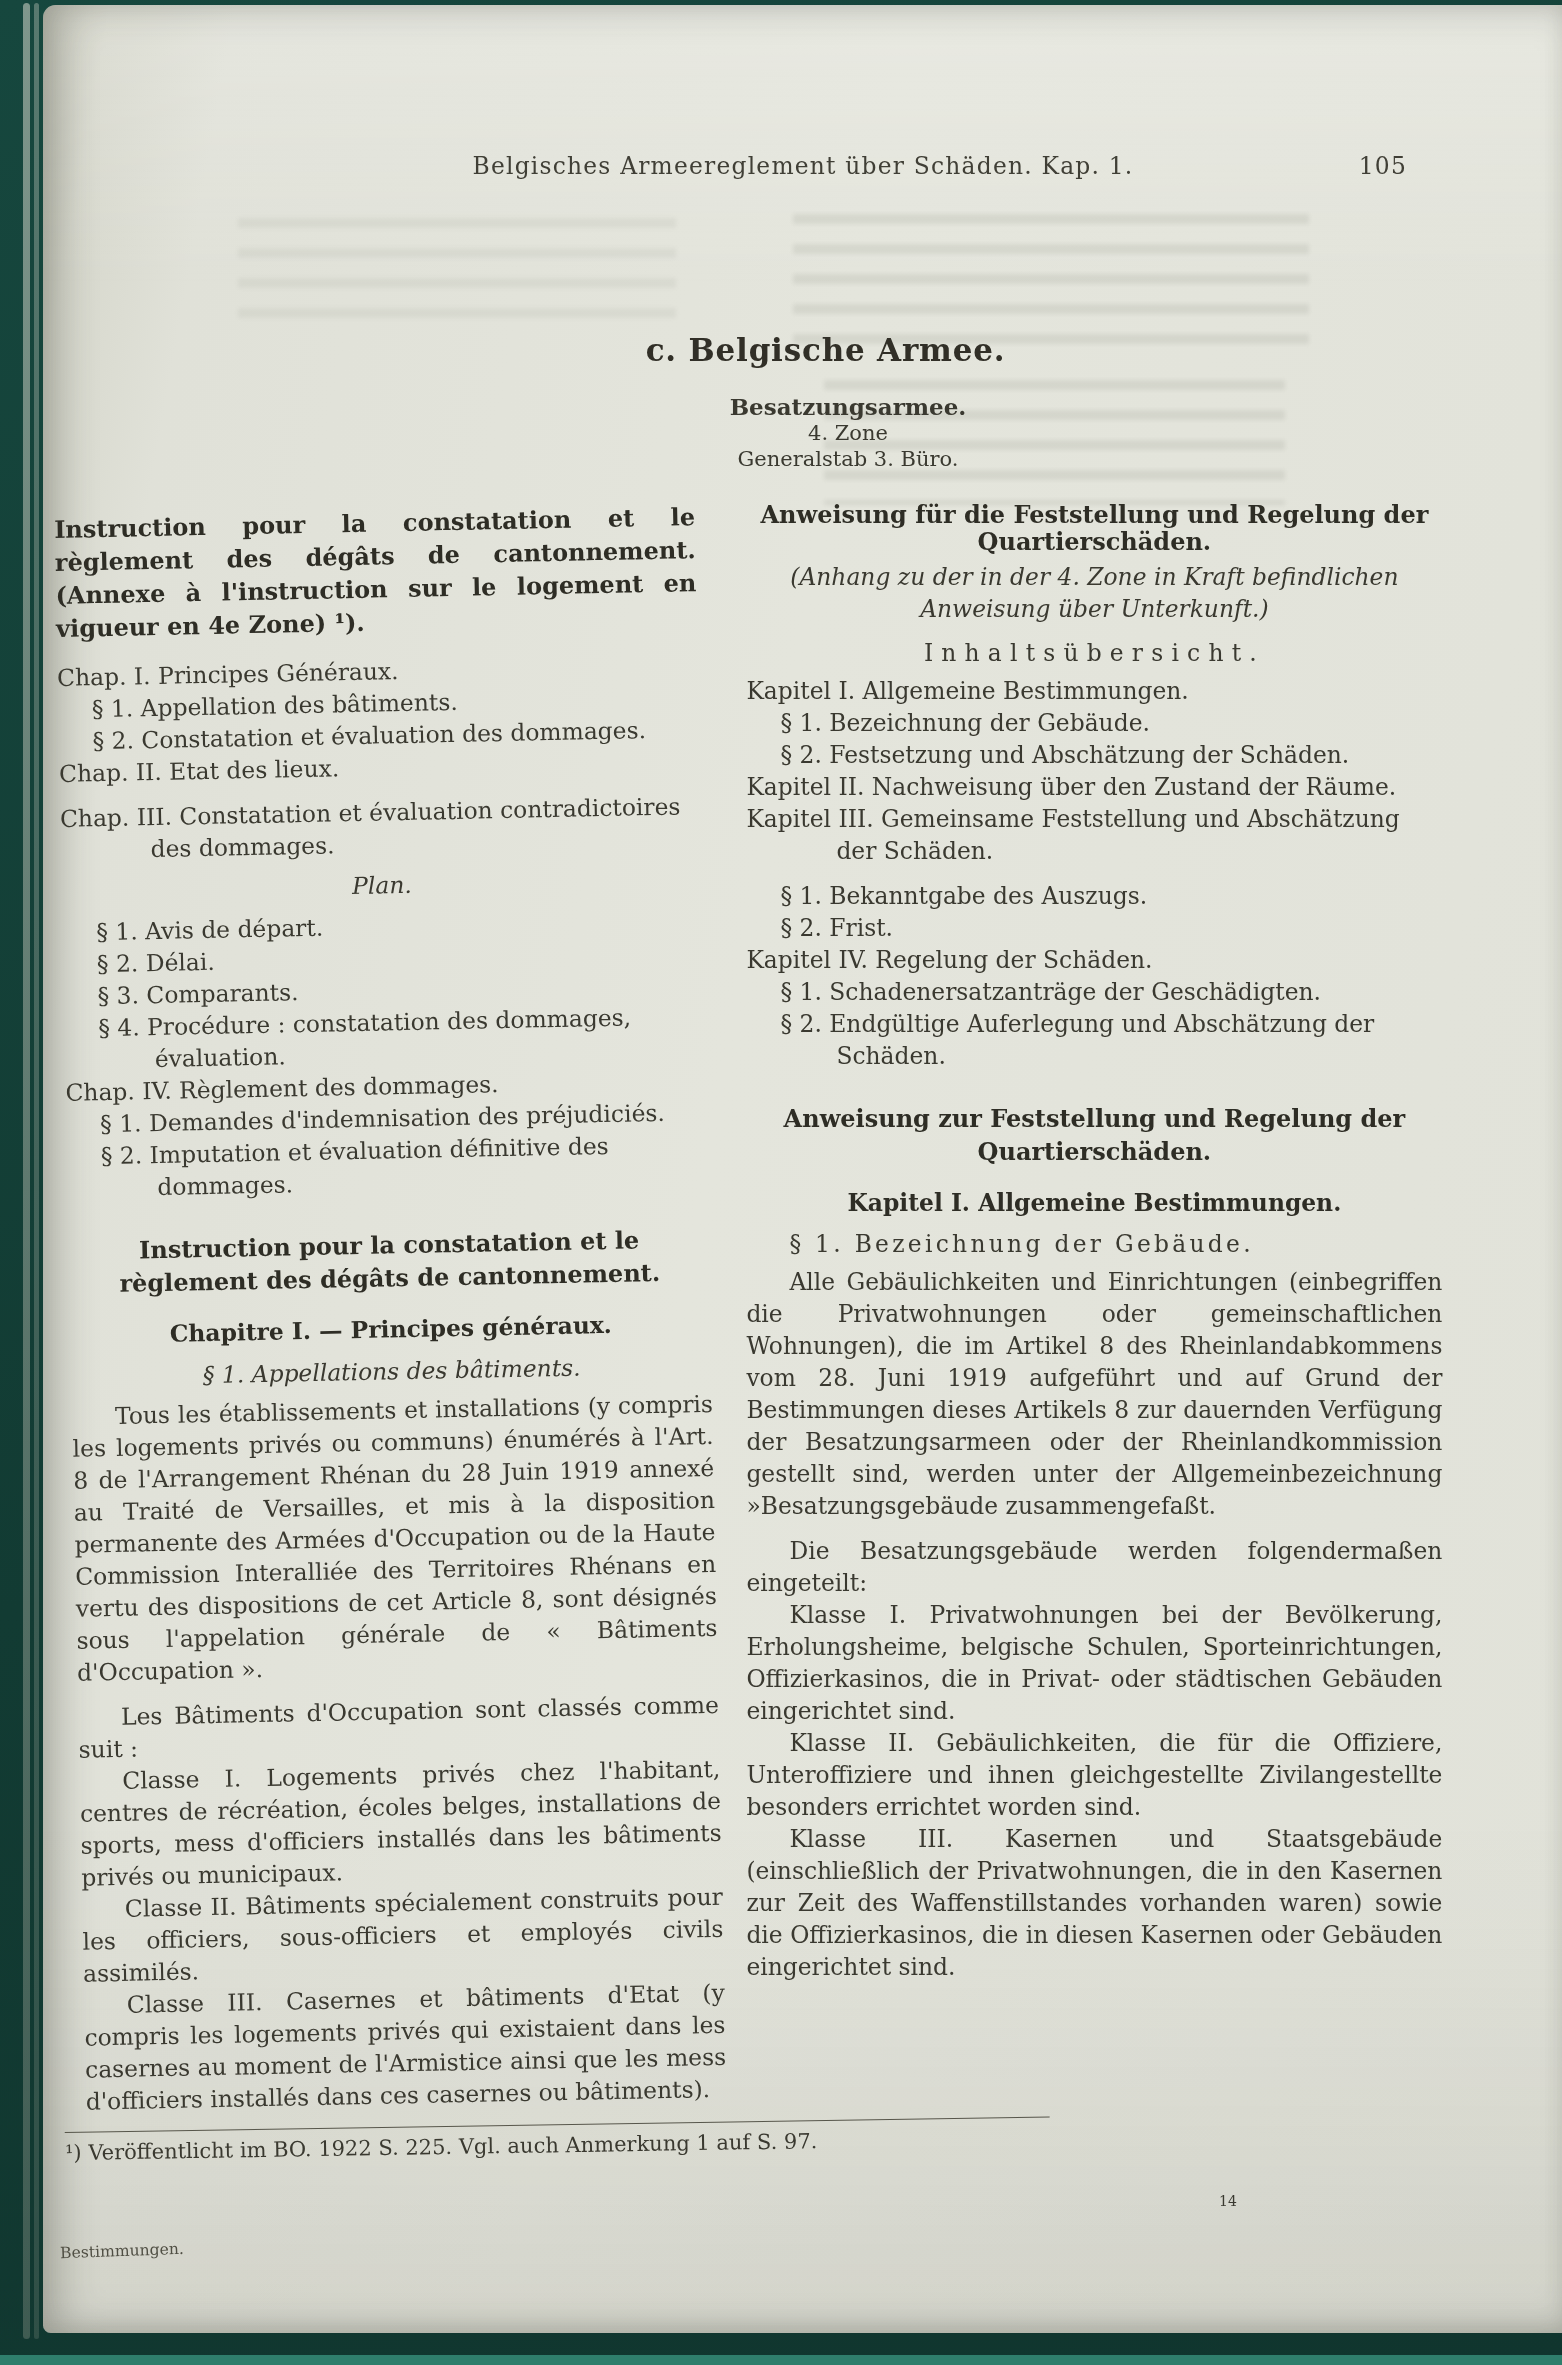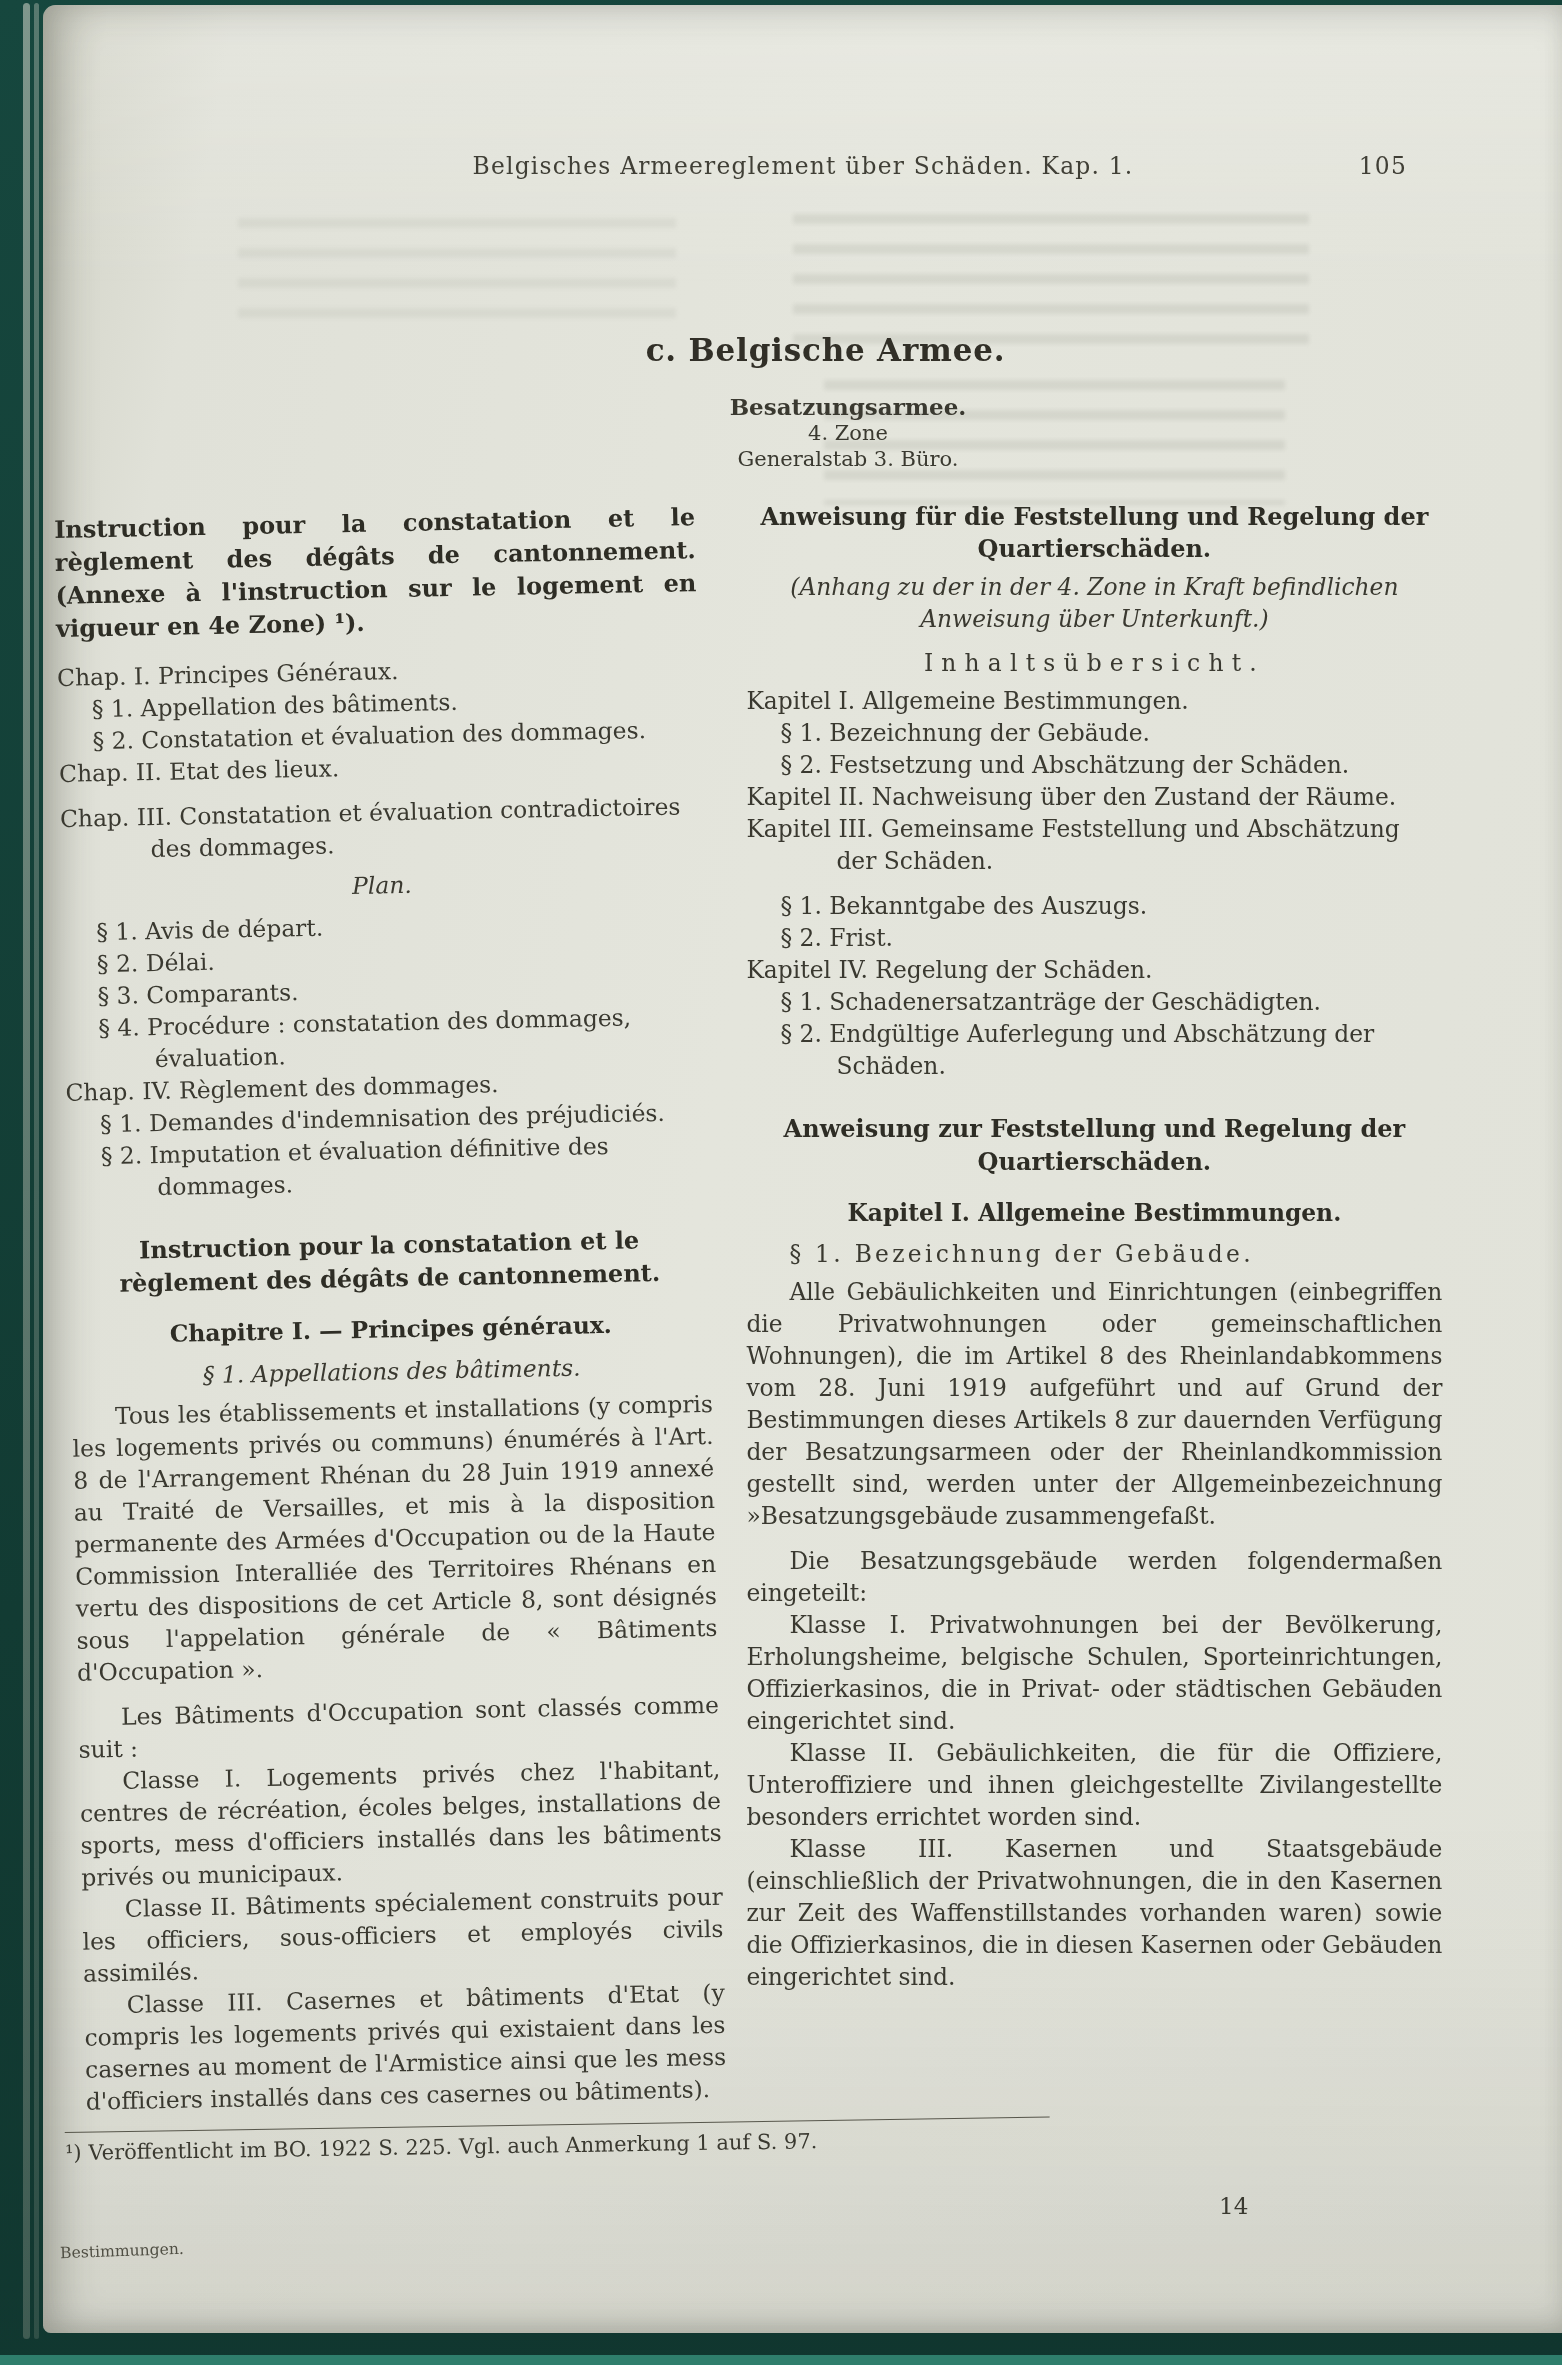--- a/index.html
+++ b/index.html
@@ -58,42 +58,42 @@
 
   .columns {
     position:absolute; top:496px; left:23.4px; right:78px;
     display:flex; gap:39px; align-items:flex-start;
     font-size:23.4px; line-height:32px;
   }
   .col-left { width:641px; transform:rotate(-1.15deg); transform-origin:92% 38%; }
   .col-right { width:696px; }
 
   .col-heading-fr { font-weight:700; font-size:24px; line-height:33px; text-align:justify; margin:0 0 17px; color:#2e2d25; }
-  .col-heading { font-weight:700; font-size:24px; line-height:32px; text-align:center; margin:0 0 6.3px; color:#2e2d25; }
+  .col-heading { font-weight:700; font-size:24px; line-height:27px; text-align:center; margin:0 0 6.3px; color:#2e2d25; }
   .subheading { text-align:center; margin:0 0 12px;font-style:italic; }
   .toc-title { text-align:center; letter-spacing:.35em; margin:7.8px 0 6.3px; }
 
   .toc p { margin:0; }
   .toc .chap { padding-left:90px; text-indent:-90px; }
   .toc .para { padding-left:90px; text-indent:-56px; }
   .toc .plan { text-align:center; font-style:italic; padding:0; text-indent:0; margin:9.4px 0; }
   .gap-top { margin-top:12.5px !important; }
 
   .heading2 { font-weight:700; font-size:24px; line-height:33px; text-align:center; margin:30px 0 0; color:#2e2d25; }
   .chapter-heading { font-weight:700; text-align:center; margin:19px 0 9.4px; color:#2e2d25; }
   .section-heading-it { font-style:italic; text-align:center; margin:0 0 7.8px; }
   .section-heading-sp { letter-spacing:.14em; text-indent:43px; margin:0 0 6.3px; }
 
   .body-par { text-indent:43px; text-align:justify; margin:0; }
 
   .footnote-wrap { position:absolute; left:22px; top:2127px; width:992px; transform:rotate(-0.9deg); transform-origin:left center; }
   .footnote-rule { border:0; border-top:1.6px solid #56554a; margin:0 0 7.8px; width:985px; }
   .footnote-text { font-size:21px; margin:0; }
 
-  .sheet-number { position:absolute; left:1176px; top:2188px; font-size:23px; }
+  .sheet-number { position:absolute; left:1176px; top:2188px; font-size:14px; }
   .signature-mark { position:absolute; left:17px; top:2237px; font-size:15.6px; color:#504f44; transform:rotate(-2deg); }
 </style>
 </head>
 <body>
 
 <div class="scan-bg"></div>
 <div class="edge-strip edge-1"></div>
 <div class="edge-strip edge-2"></div>
 
 <div class="page">

